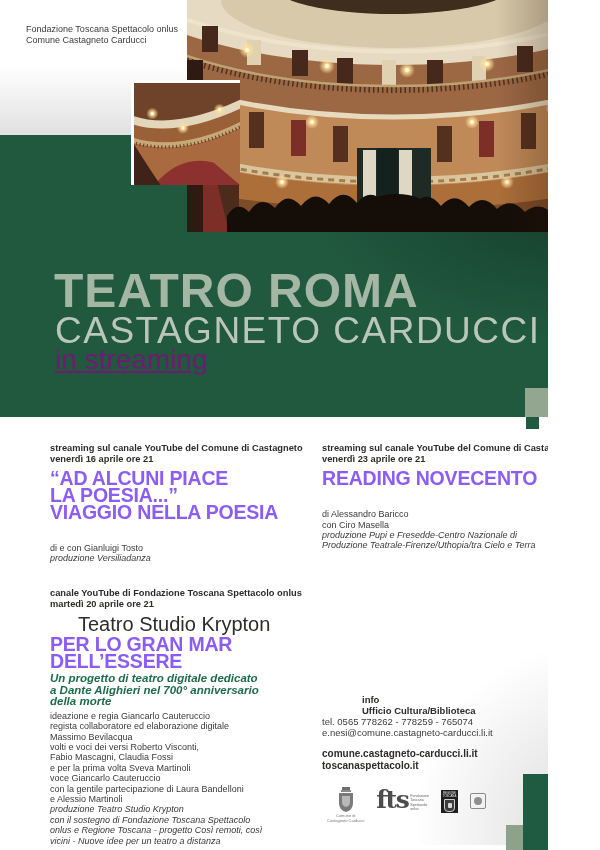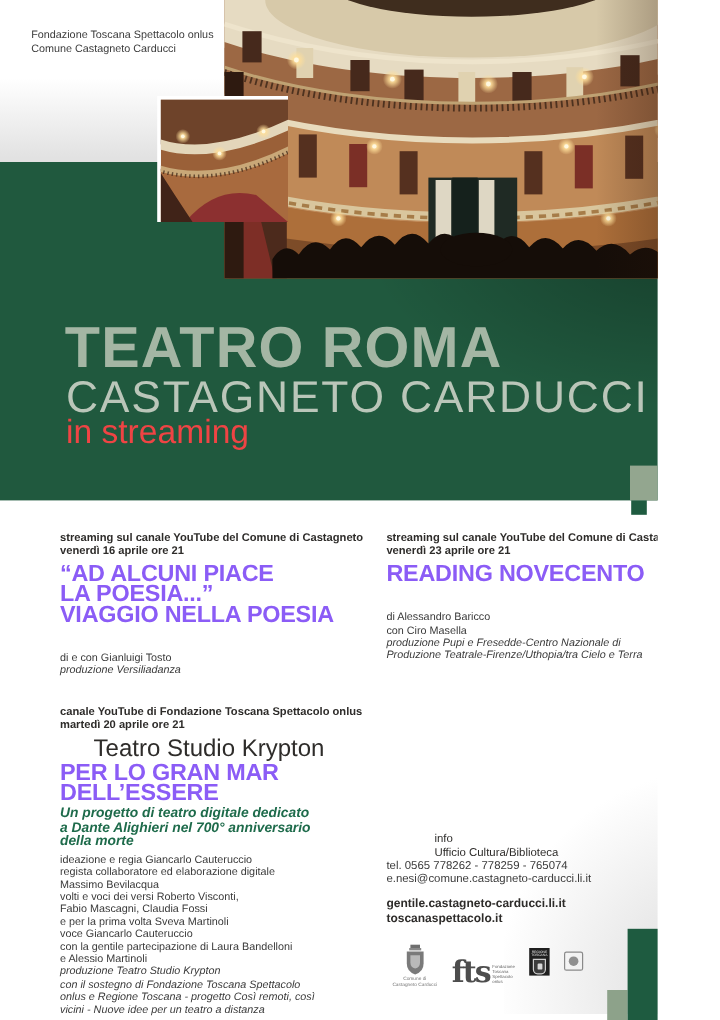--- a/index.html
+++ b/index.html
@@ -28,21 +28,21 @@
   .photo-main { left:187px; top:0; width:413px; height:232px; }
   .photo-small { left:131px; top:80px; width:109px; height:105px; background:#ffffff; padding:3px 0 0 3px; box-sizing:border-box; }
   .photo-main svg, .photo-small svg { display:block; width:100%; height:100%; }
 
   
   .banner-title { left:54px; top:267px; font-size:48px; line-height:1; font-weight:800;
     letter-spacing:1px; color:#a4b6a4; white-space:nowrap; }
   .banner-subtitle { left:55px; top:312px; font-size:37px; line-height:1; font-weight:400;
     letter-spacing:1.5px; color:#bac6b9; white-space:nowrap; }
   .banner-tagline { left:55px; top:345px; font-size:28px; line-height:1.1; font-weight:400;
-    color:#ef4444; }
+    color:#701a75;text-decoration:underline; }
 
   
   .sq-band-sage { left:525px; top:388px; width:32px; height:29px; background:#93a68f; }
   .sq-band-green { left:526px; top:417px; width:13px; height:12px; background:#1e5b40; }
   .corner-green { left:523px; top:774px; width:77px; height:76px; background:#1e5b40; }
   .sq-corner-sage { left:506px; top:825px; width:17px; height:25px; background:#8da28a; }
 
   
   .kicker { font-size:9.3px; font-weight:bold; color:#2e2c2a; line-height:11.2px; }
   .event-title { font-size:19.5px; font-weight:800; color:#8b5cf6; line-height:16.8px;
@@ -54,28 +54,28 @@
   .credits-italic { font-size:9px; color:#3a3a3a; line-height:10.4px; font-style:italic; }
   .credits.tight, .credits-italic.tight { margin-top:0; }
 
   #event-0 { left:50px; top:443px; width:272px; }
   #event-1 { left:322px; top:443px; width:262px; }
   #event-2 { left:50px; top:588px; width:278px; }
   #event-2 .credits { margin-top:3px; }
 
   
   #info { left:322px; top:694px; width:262px; font-size:9.5px; line-height:11px; color:#3a3a3a; }
-  #info .b { font-weight:normal; color:#2e2c2a;padding-left:40px; }
+  #info .b { font-weight:bold; color:#2e2c2a;padding-left:40px; }
   #info .sites { margin-top:10px; font-weight:bold; color:#2e2c2a; font-size:10px; line-height:11.5px; }
 
   
   .logos { left:327px; top:787px; height:44px; display:flex; align-items:flex-start; gap:12px; }
   .logo { display:flex; flex-direction:column; align-items:center; color:#6b6b6b; }
   .logo-caption { font-size:4px; line-height:4.6px; color:#777; text-align:center; white-space:nowrap; margin-top:1px; }
-  .fts-wrap { display:flex; align-items:center; gap:2px; margin-top:12px; }
+  .fts-wrap { display:flex; align-items:flex-end; gap:2px; margin-top:2px; }
   .fts-mark { font-family:"DejaVu Serif", serif; font-weight:bold; font-size:25px; line-height:22px;
     letter-spacing:-1.5px; color:#4d4d4d; }
   .fts-caption { font-size:3.6px; line-height:4.2px; color:#666; text-align:left; margin-top:4px; }
   .regione { width:17px; height:23px; background:#1f1f1f; display:flex; flex-direction:column;
     align-items:center; margin-top:3px; }
   .regione .rt { font-size:2.8px; line-height:3.2px; color:#e8e8e8; text-align:center; margin-top:1.5px; }
   .regione .shield { width:9px; height:11px; background:#3d3d3d; border:0.5px solid #cfcfcf;
     border-radius:0 0 4px 4px; margin-top:1px; display:flex; align-items:center; justify-content:center; }
   .regione .horse { width:4px; height:5px; background:#d8d8d8; border-radius:1px; }
   .emblem { width:14px; height:14px; border:1px solid #8a8a8a; border-radius:2px; margin-top:6px;
@@ -291,21 +291,21 @@
         <div>vicini - Nuove idee per un teatro a distanza</div>
       </div>
   </div>
 
   <div class="abs" id="info">
     <div class="b">info</div>
     <div class="b">Ufficio Cultura/Biblioteca</div>
     <div>tel. 0565 778262 - 778259 - 765074</div>
     <div>e.nesi@comune.castagneto-carducci.li.it</div>
     <div class="sites">
-      <div>gentile.castagneto-carducci.li.it</div>
+      <div>comune.castagneto-carducci.li.it</div>
       <div>toscanaspettacolo.it</div>
     </div>
   </div>
 
   <div class="abs logos">
     <div class="logo">
       <svg width="20" height="26" viewBox="0 0 20 26">
         <rect x="6" y="0" width="8" height="3" fill="#6f6f6f"></rect>
         <rect x="5" y="3" width="10" height="2" fill="#8a8a8a"></rect>
         <path d="M3,6 h14 v10 q0,7 -7,9 q-7,-2 -7,-9 Z" fill="#7a7a7a"></path>

